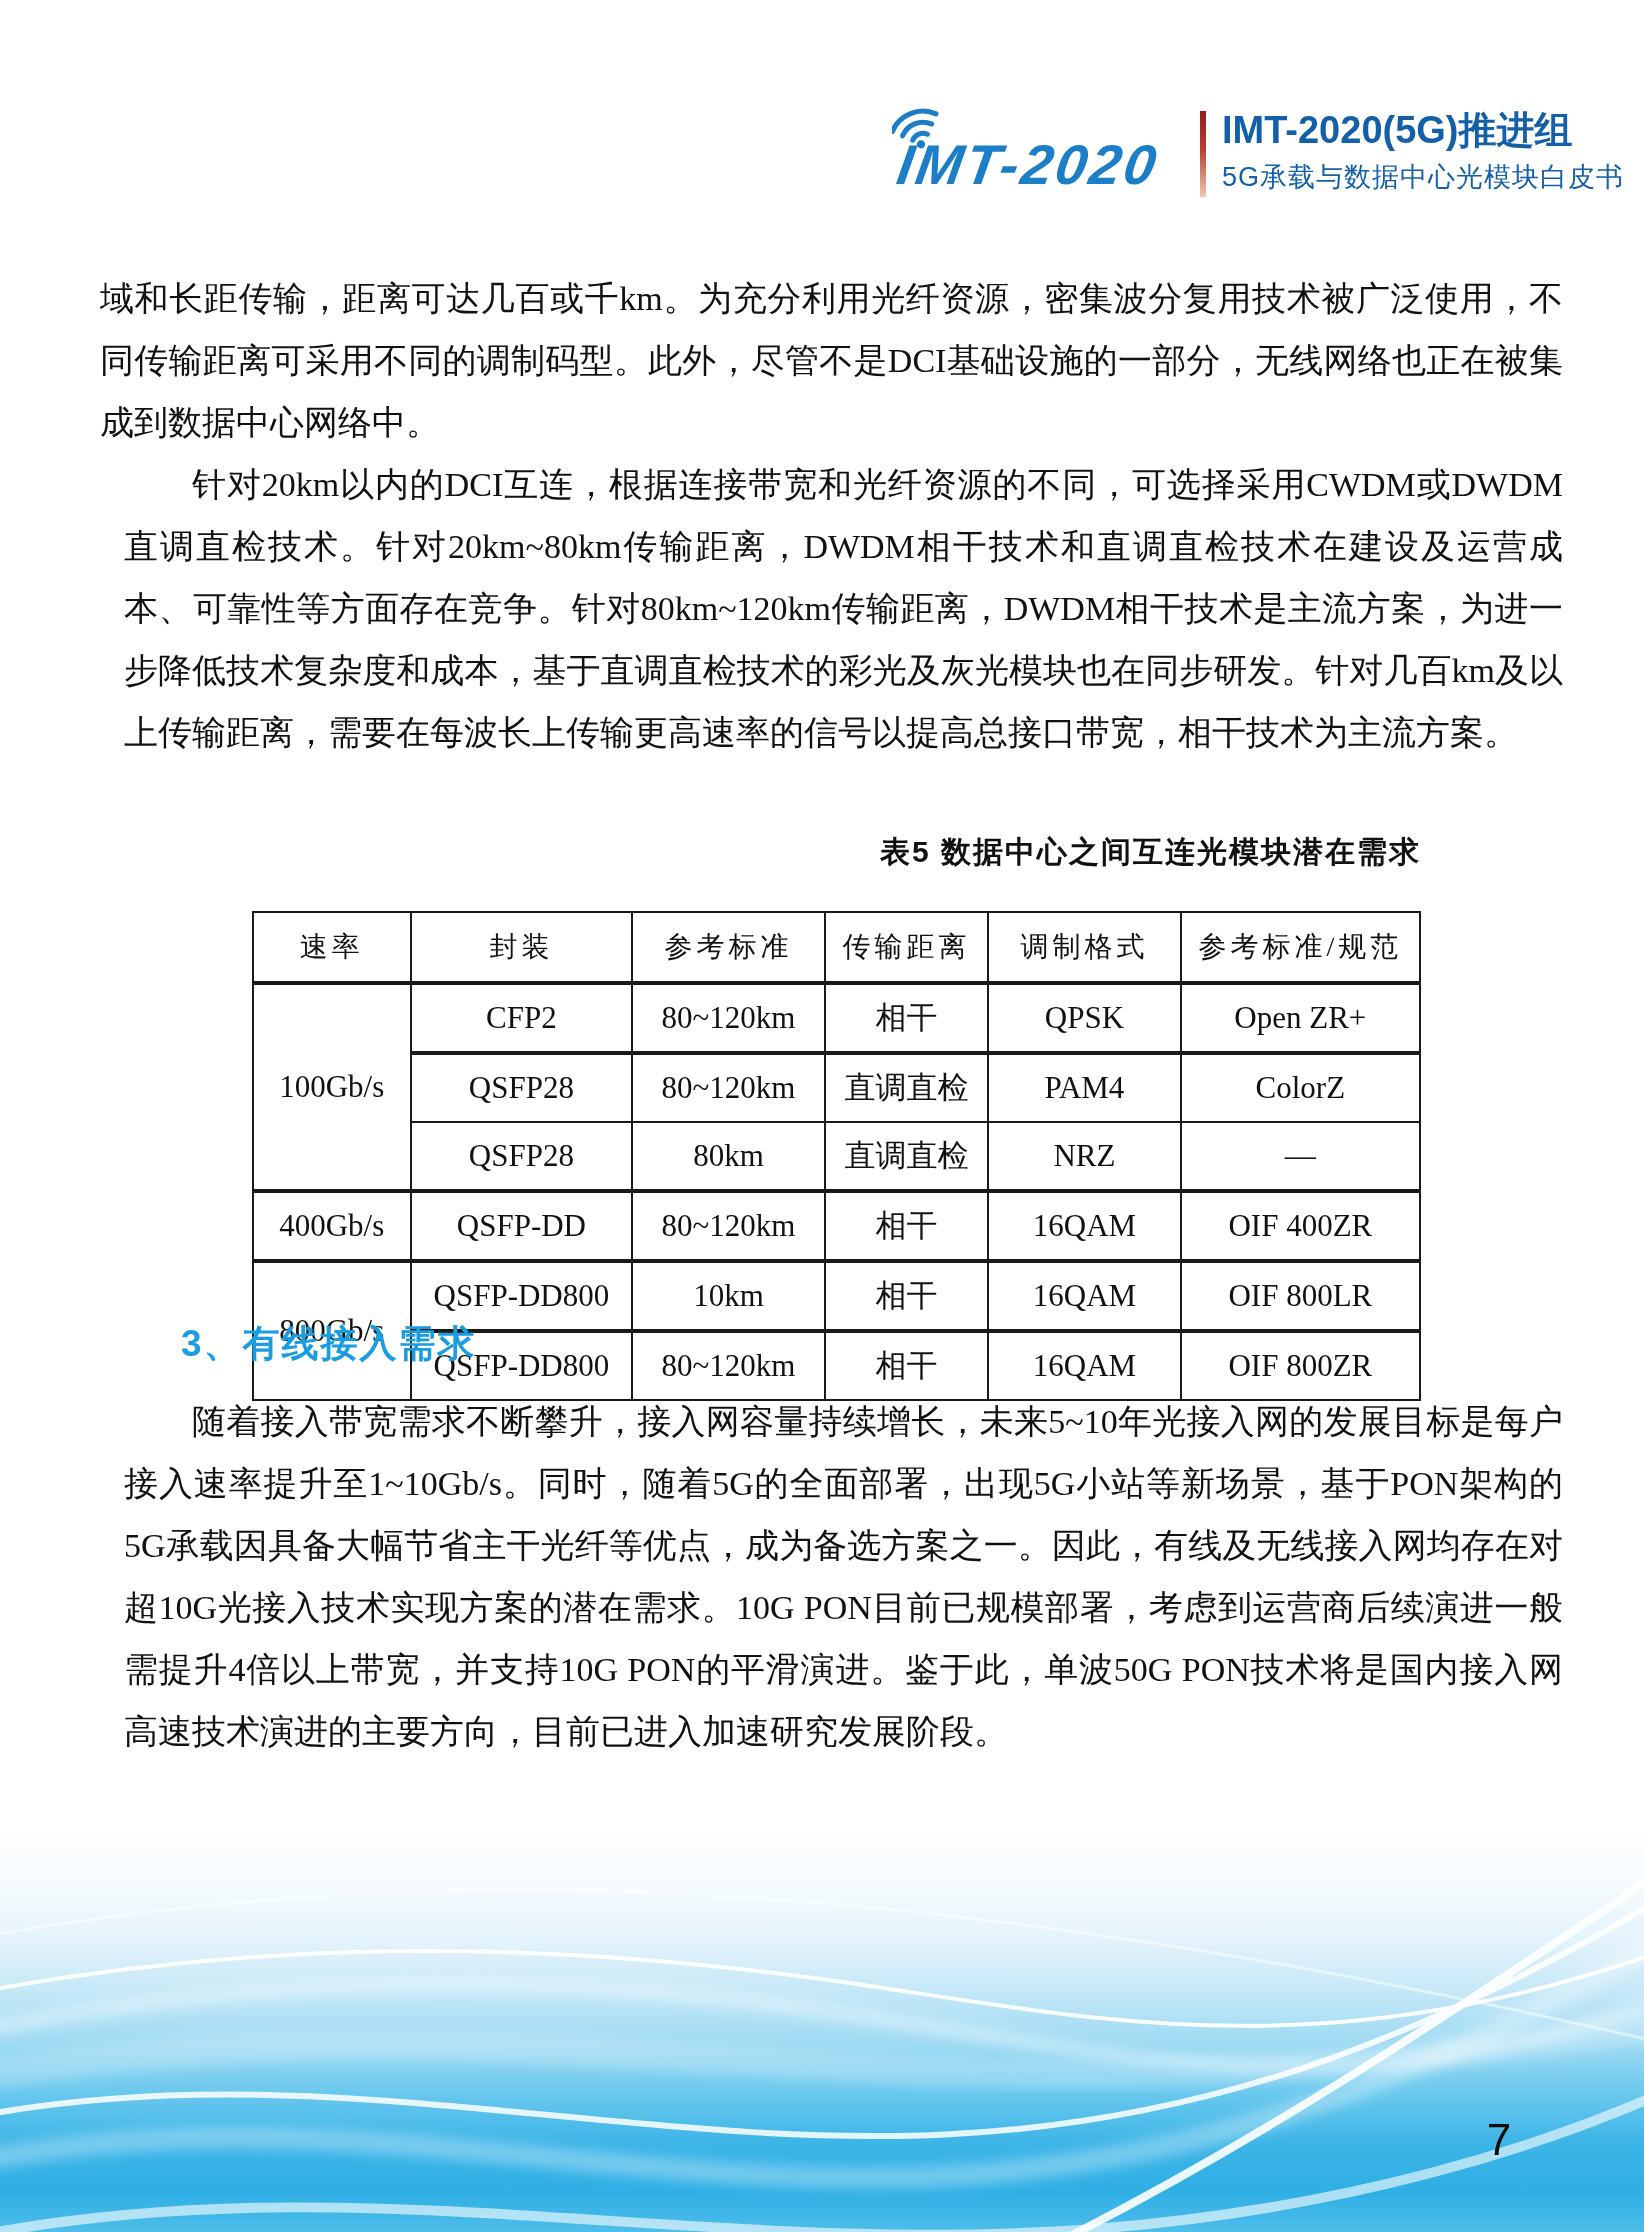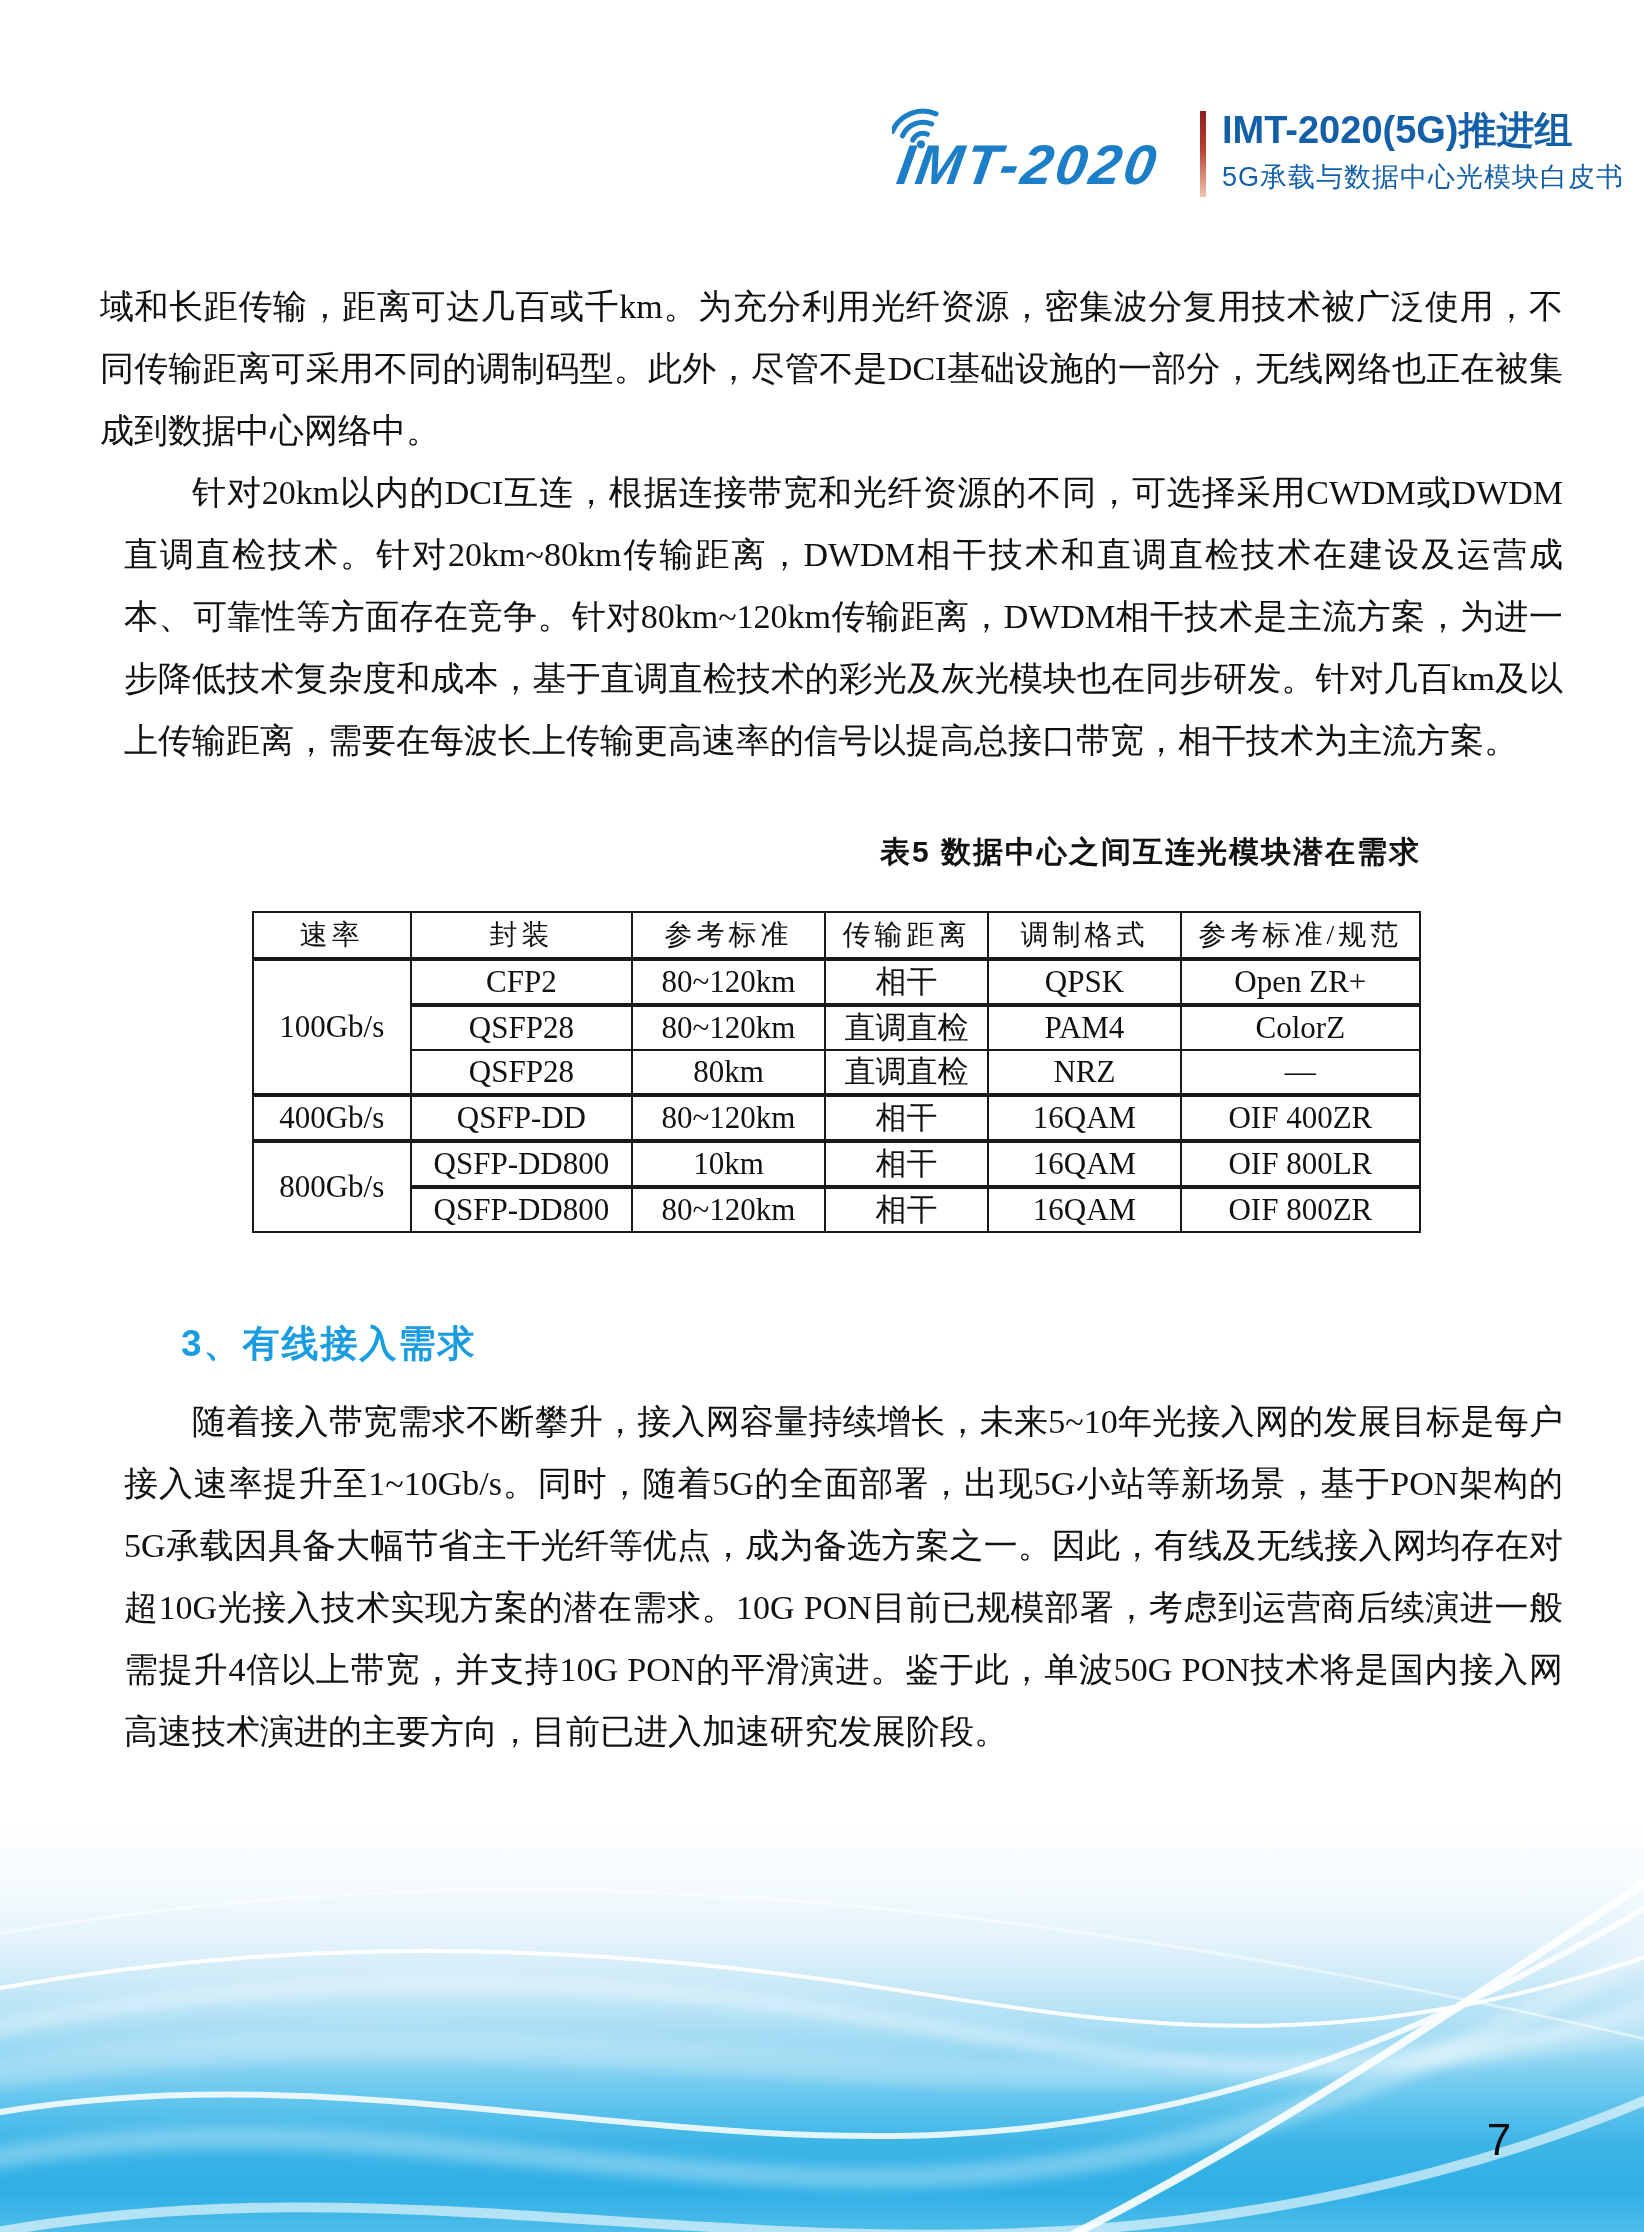--- a/index.html
+++ b/index.html
@@ -28,40 +28,40 @@
     font-family:Liberation Sans, sans-serif; font-weight:700; font-size:38px;
     color:var(--header-blue,#1460a8); white-space:nowrap;
   }
   .hdr-doc {
     position:absolute; left:1222px; top:159px;
     font-family:"Liberation Sans",sans-serif; font-weight:400; font-size:27px;
     color:var(--header-blue,#1460a8); white-space:nowrap; letter-spacing:1px;
   }
 
   
-  .content-1 { position:absolute; left:100px; top:276px; width:1463px; }
+  .content-1 { position:absolute; left:100px; top:268px; width:1463px; }
   .content-1 p, .content-3 p {
     margin:0; font-size:34px; line-height:62px; text-align:justify;
   }
   p.indent { text-indent:2em;margin-left:24px; }
 
   .table-caption {
     position:absolute; left:252px; top:832px; width:1169px; text-align:right;
     font-family:"Liberation Sans",sans-serif; font-weight:700; font-size:30px;
     letter-spacing:2px;
   }
 
   
   table.dci {
     position:absolute; left:252px; top:911px; width:1169px;
     border-collapse:collapse; table-layout:fixed;
     font-size:31px; text-align:center;
   }
   table.dci th, table.dci td {
-    border:2px solid #1a1a1a; padding:0; height:41px; overflow:hidden;
+    border:2px solid #1a1a1a; padding:12px; height:41px; overflow:hidden;
   }
   table.dci thead th {
     font-weight:400; font-size:28px; letter-spacing:4px;
     border-bottom:4px solid #1a1a1a; height:44px;
   }
   table.dci tr.thick td { border-top:4px solid #1a1a1a; }
 
   
   .section-heading {
     position:absolute; left:181px; top:1319px; margin:0;

